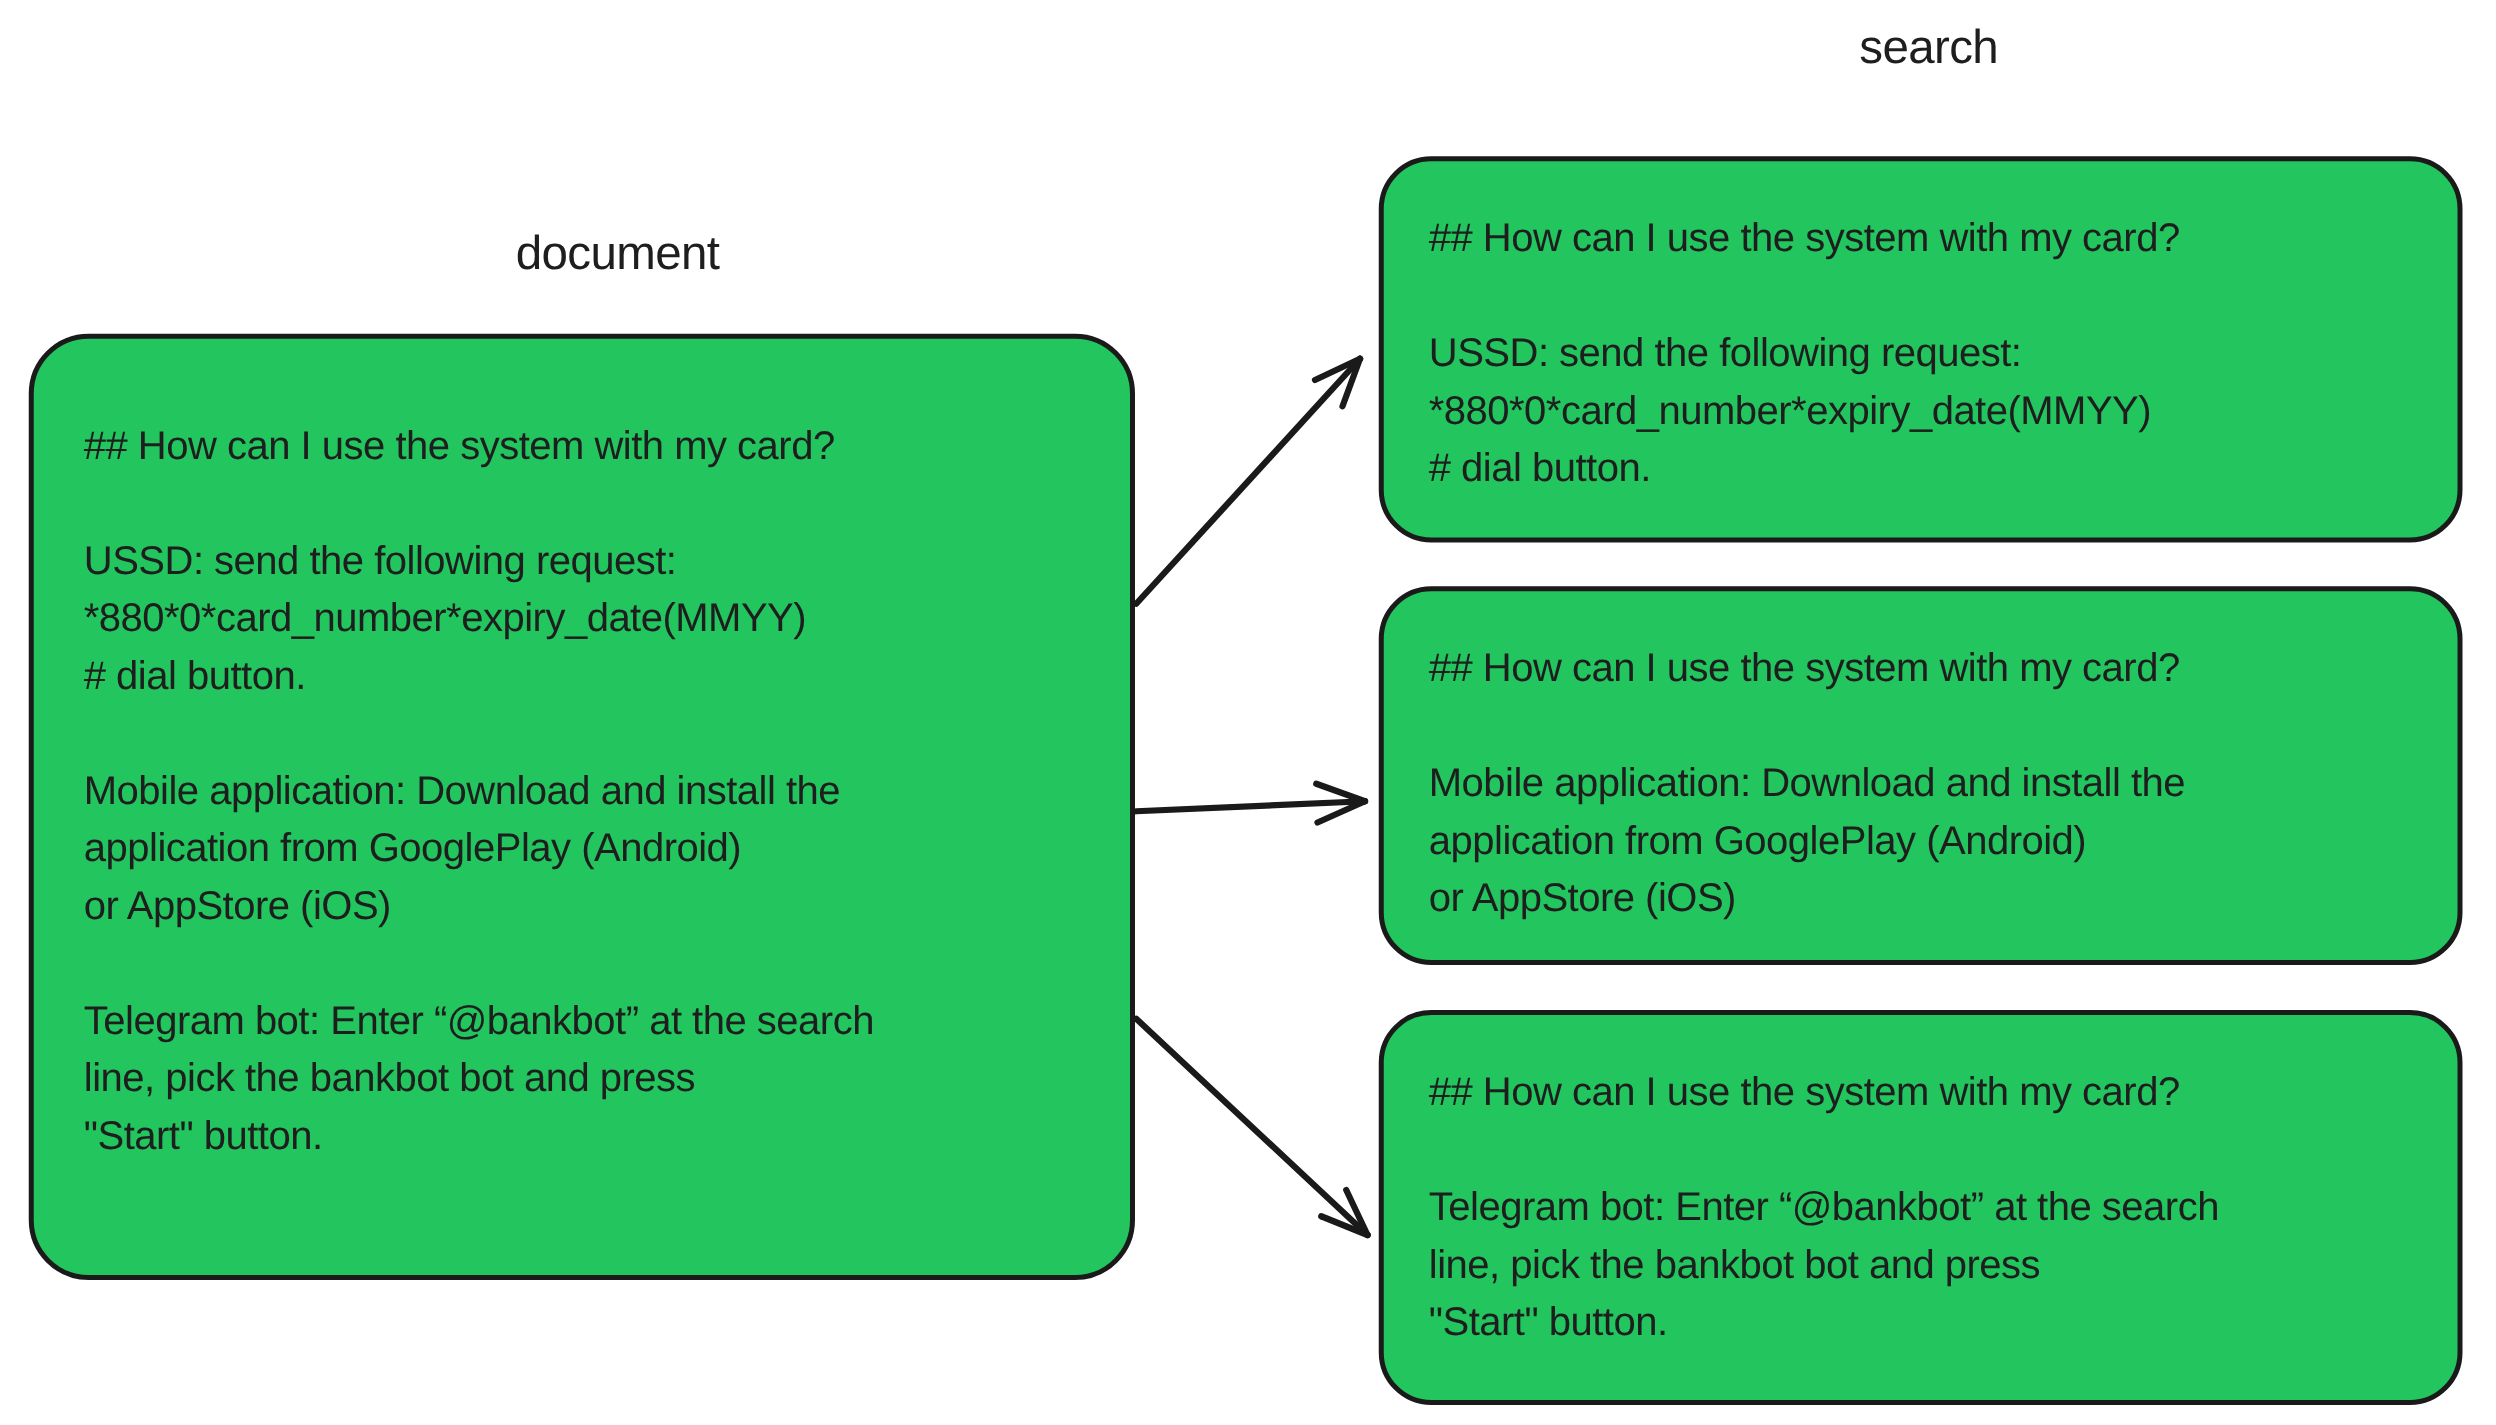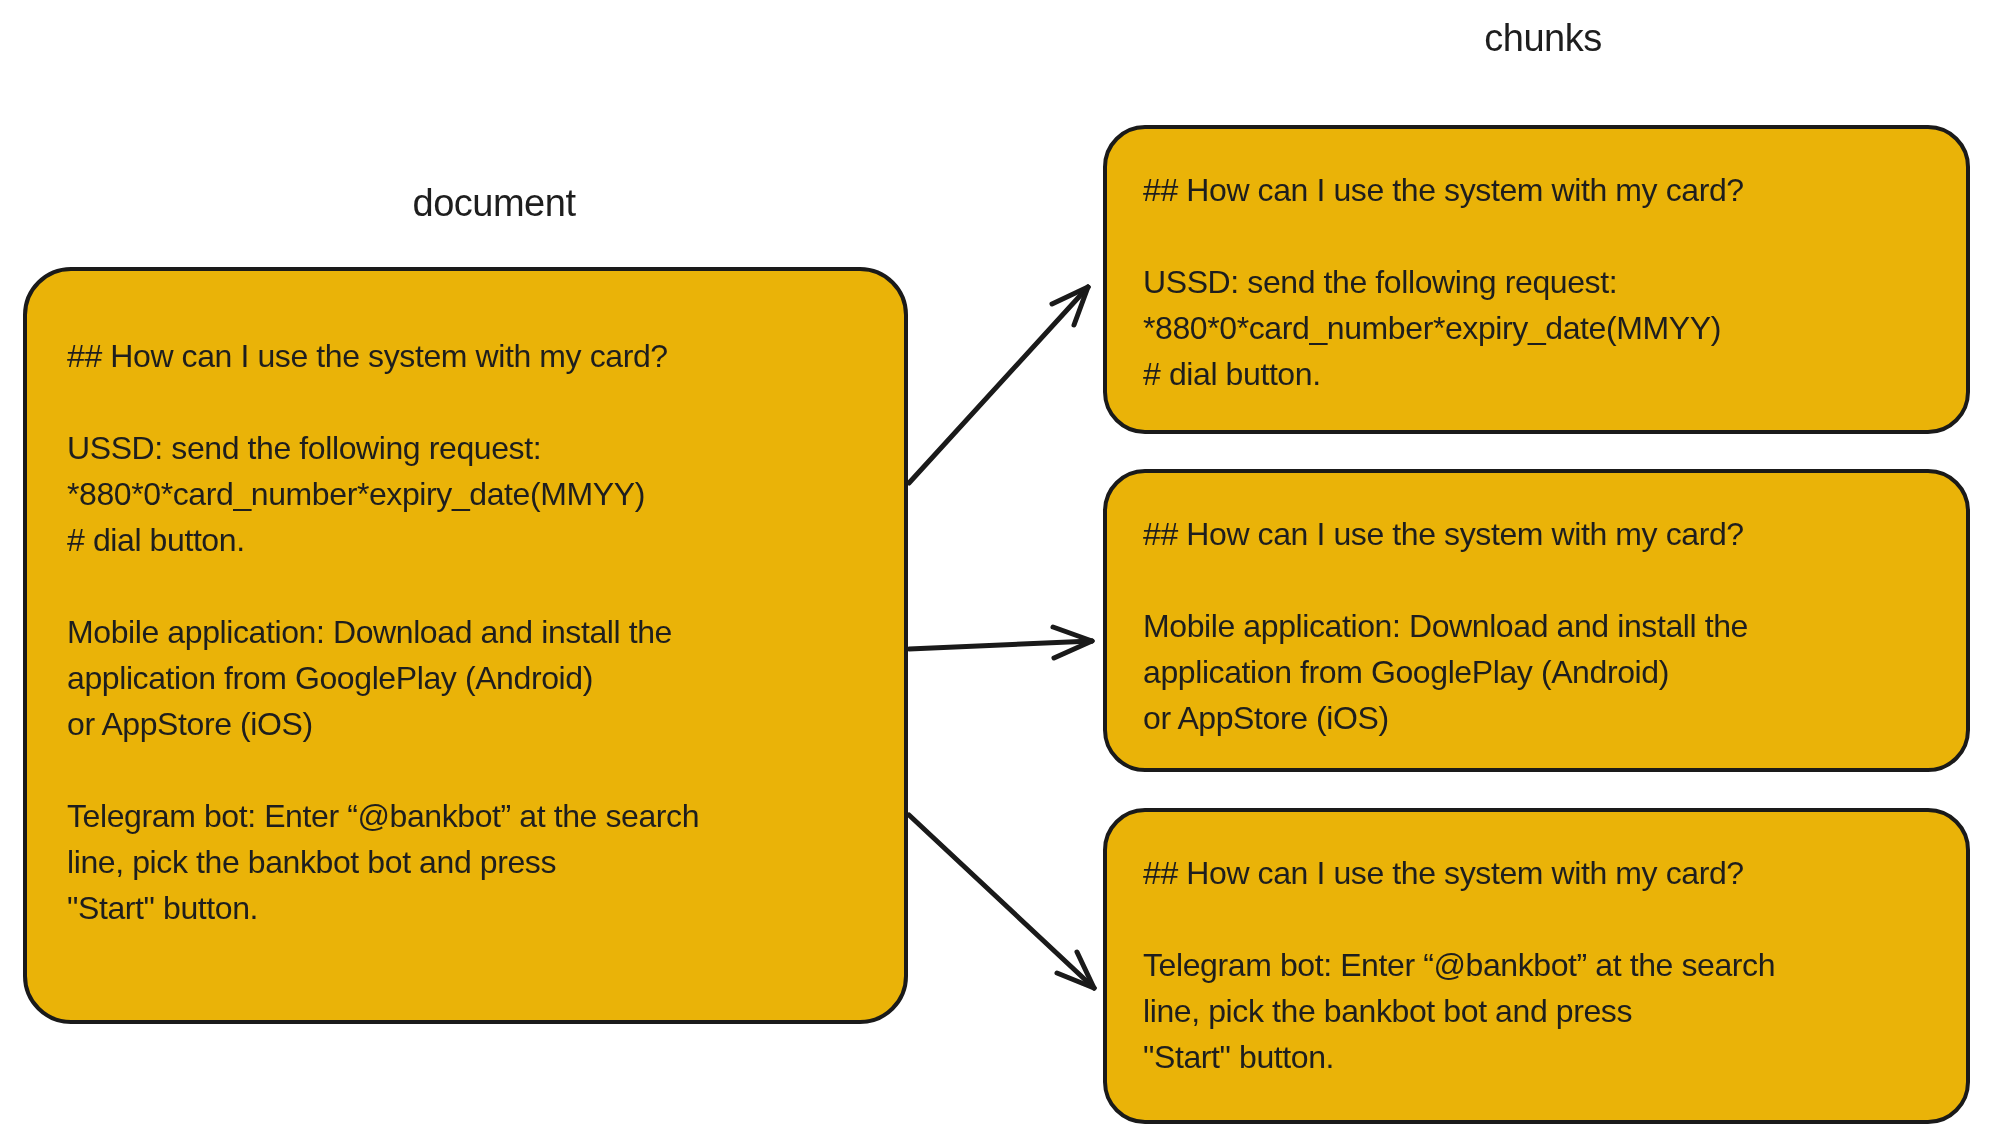--- a/index.html
+++ b/index.html
@@ -25,21 +25,21 @@
     white-space: nowrap;
     color: var(--text, #1e1e1e);
   }
   .label-document { left: 455px; top: 181px; margin-left: 39px; }
   .label-chunks  { left: 1543px; top: 16px; }
 
   .node {
     position: absolute;
     box-sizing: border-box;
     border: 4.5px solid var(--stroke, #1a1a1a);
-    background: #eab308;
+    background: #22c55e;
   }
   .node-text {
     white-space: pre-line;
     font-size: 32px;
     line-height: 46px;
     letter-spacing: -0.4px;
     color: var(--text, #1e1e1e);
   }
 
   .document-box {
@@ -73,21 +73,21 @@
     stroke-linejoin: round;
   }
 </style>
 </head>
 <body>
 
 <div class="canvas">
 
   <div class="diagram-label label-document">document</div>
 
-  <div class="diagram-label label-chunks">chunks</div>
+  <div class="diagram-label label-chunks">search</div>
 
   <div class="node document-box">
     <div class="node-text">## How can I use the system with my card?
 
 USSD: send the following request:
 *880*0*card_number*expiry_date(MMYY)
 # dial button.
 
 Mobile application: Download and install the
 application from GooglePlay (Android)

